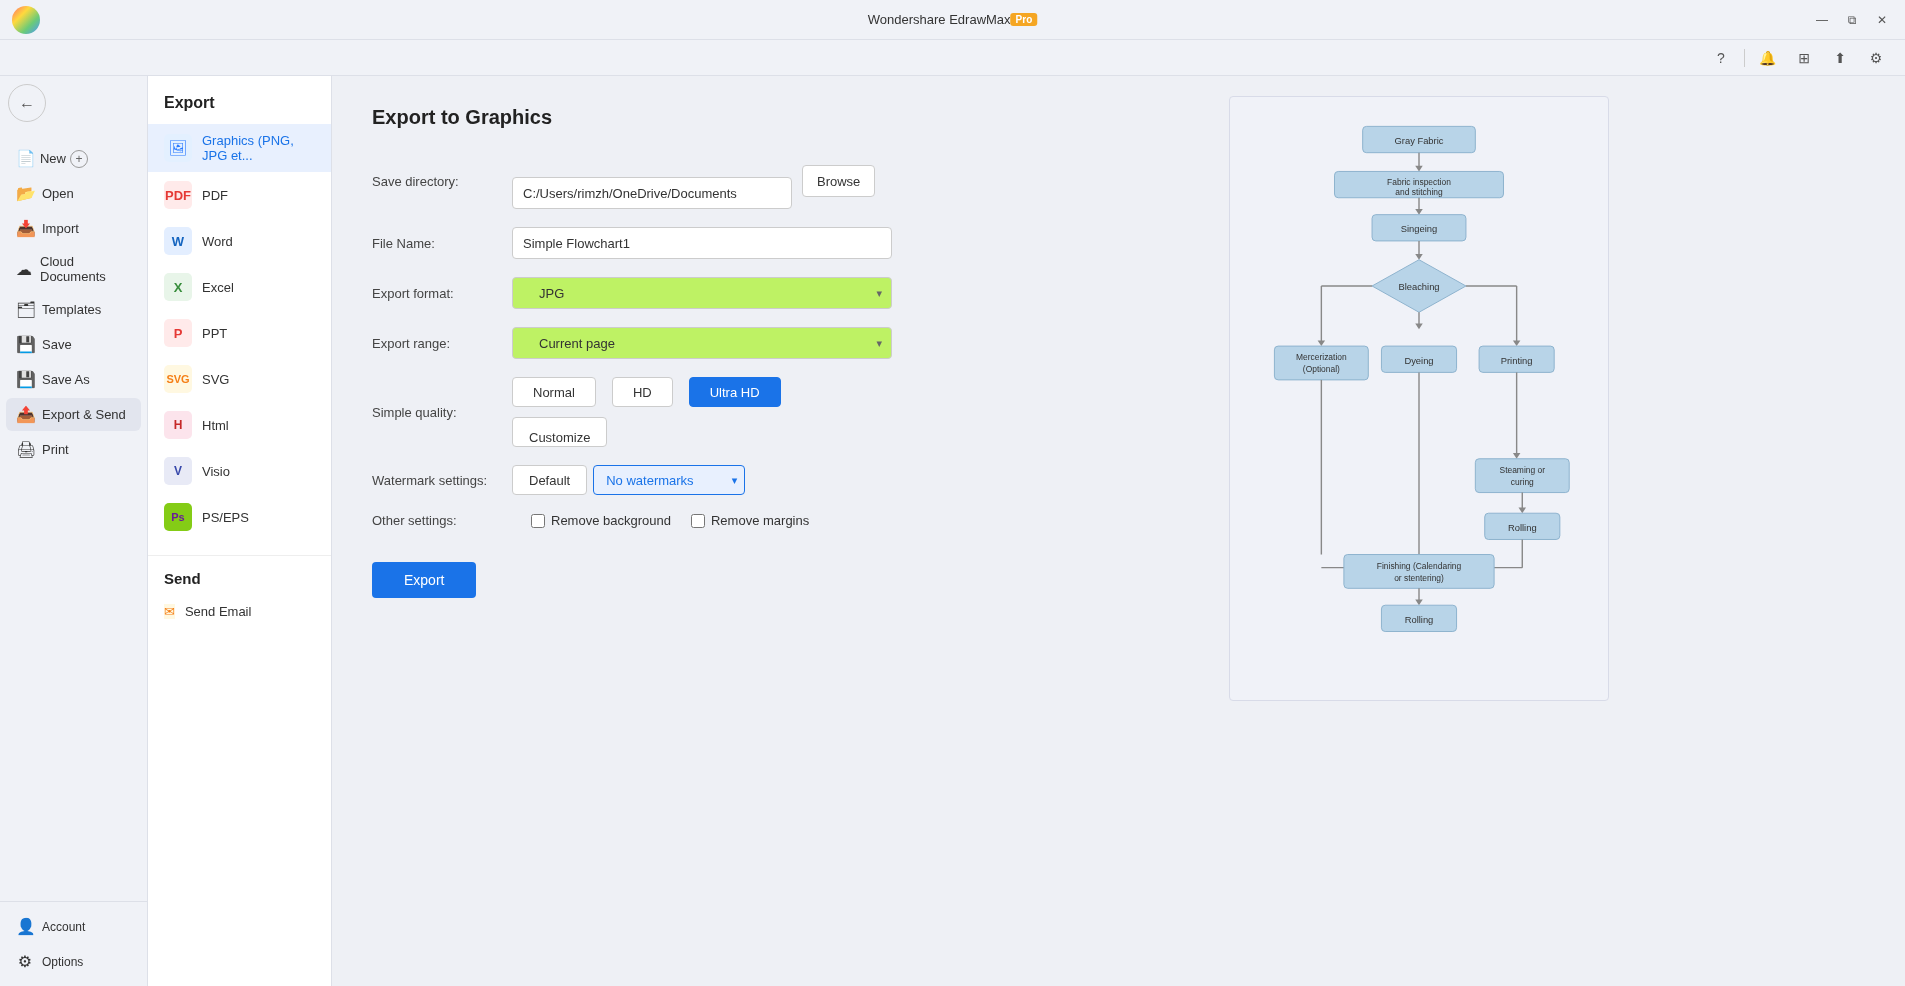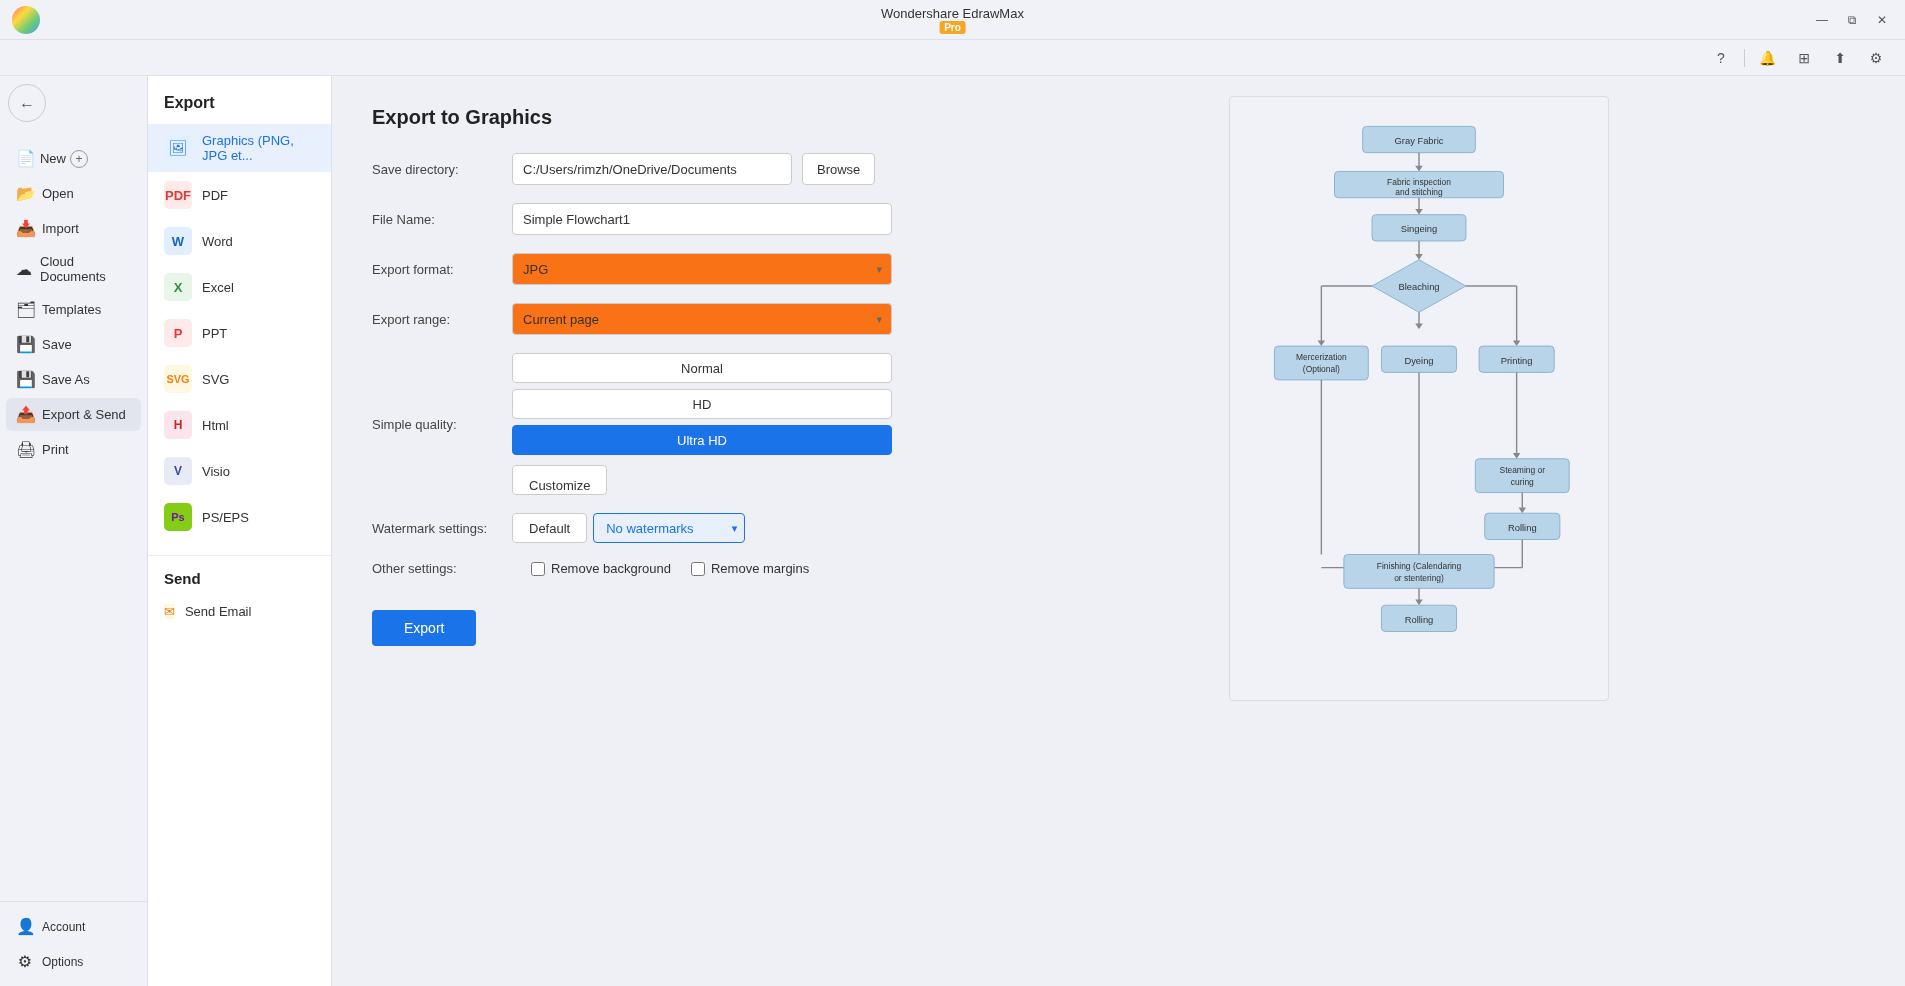--- a/index.html
+++ b/index.html
@@ -17,21 +17,20 @@
       flex-shrink: 0;
     }
     .title-bar-center {
       position: absolute;
       left: 50%;
       transform: translateX(-50%);
       display: flex;
       align-items: center;
       font-size: 13px;
       color: #333;
-      flex-direction: column;
     }
     .title-bar-right {
       display: flex;
       align-items: center;
       gap: 8px;
       margin-left: auto;
     }
     .pro-badge {
       background: #f5a623;
       color: white;
@@ -296,41 +295,40 @@
       transform: translateY(-50%);
       pointer-events: none;
       color: #666;
       font-size: 11px;
     }
     .select-wrapper select {
       width: 100%;
       height: 32px;
       border: 1px solid #ccc;
       border-radius: 4px;
-      padding: 0 10px;
-      font-size: 13px;
-      background: #f97316;
+      padding: 0 26px;
+      font-size: 13px;
+      background: #bef264;
       color: #333;
       outline: none;
       appearance: none;
       cursor: pointer;
     }
 
     
     .quality-group {
       display: flex;
       gap: 0;
       flex: 1;
       flex-direction: column;
       gap: 10px;
     }
     .quality-row {
       display: flex;
-      gap: 6px;
-      flex-direction: column;
+      gap: 16px;
     }
     .quality-btn {
       height: 30px;
       padding: 0 20px;
       border: 1px solid #ccc;
       border-radius: 4px;
       background: white;
       cursor: pointer;
       font-size: 13px;
       color: #333;
@@ -596,21 +594,21 @@
   </div>
 
   <div class="main-content">
 
     <div class="export-form-area">
       <div class="form-title">Export to Graphics</div>
 
       
       <div class="form-row">
         <div class="form-label">Save directory:</div>
-        <input class="form-input" type="text" style="max-width: 280px;" value="C:/Users/rimzh/OneDrive/Documents">
+        <input class="form-input" type="text" style="max-width: 280px; margin-top: 24px;" value="C:/Users/rimzh/OneDrive/Documents">
         <button class="browse-btn">Browse</button>
       </div>
 
       
       <div class="form-row">
         <div class="form-label">File Name:</div>
         <input class="form-input" type="text" value="Simple Flowchart1" style="">
       </div>
 
       

